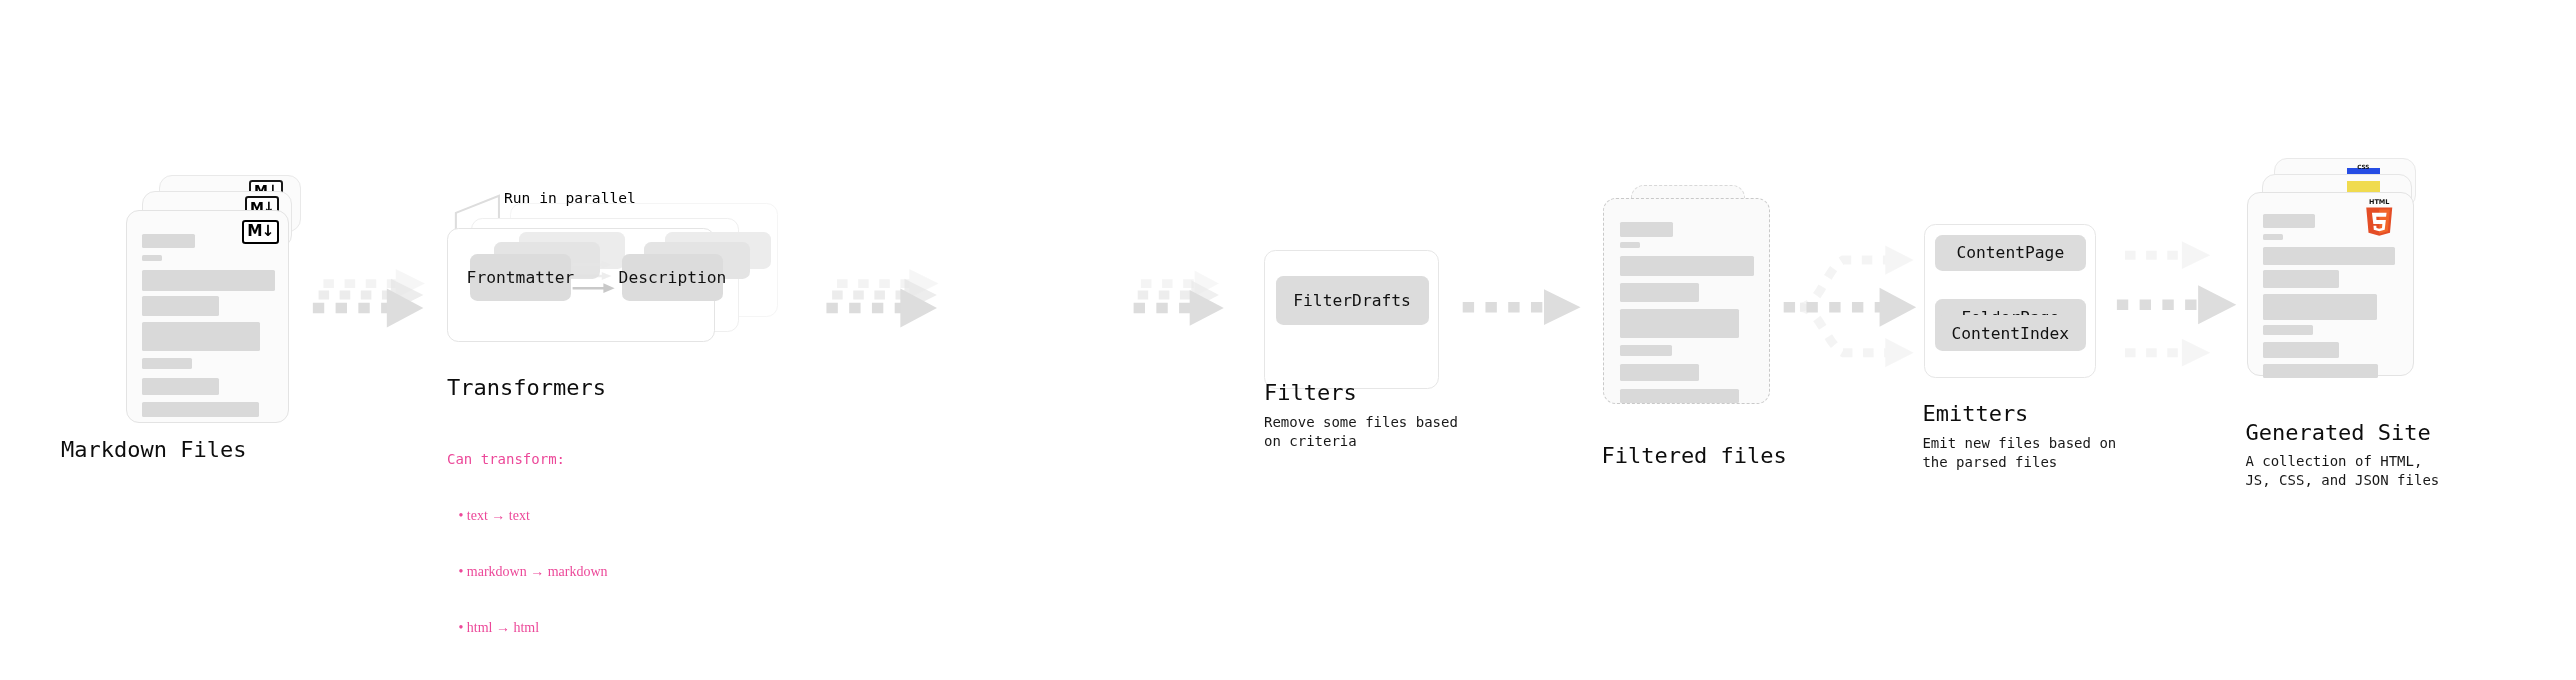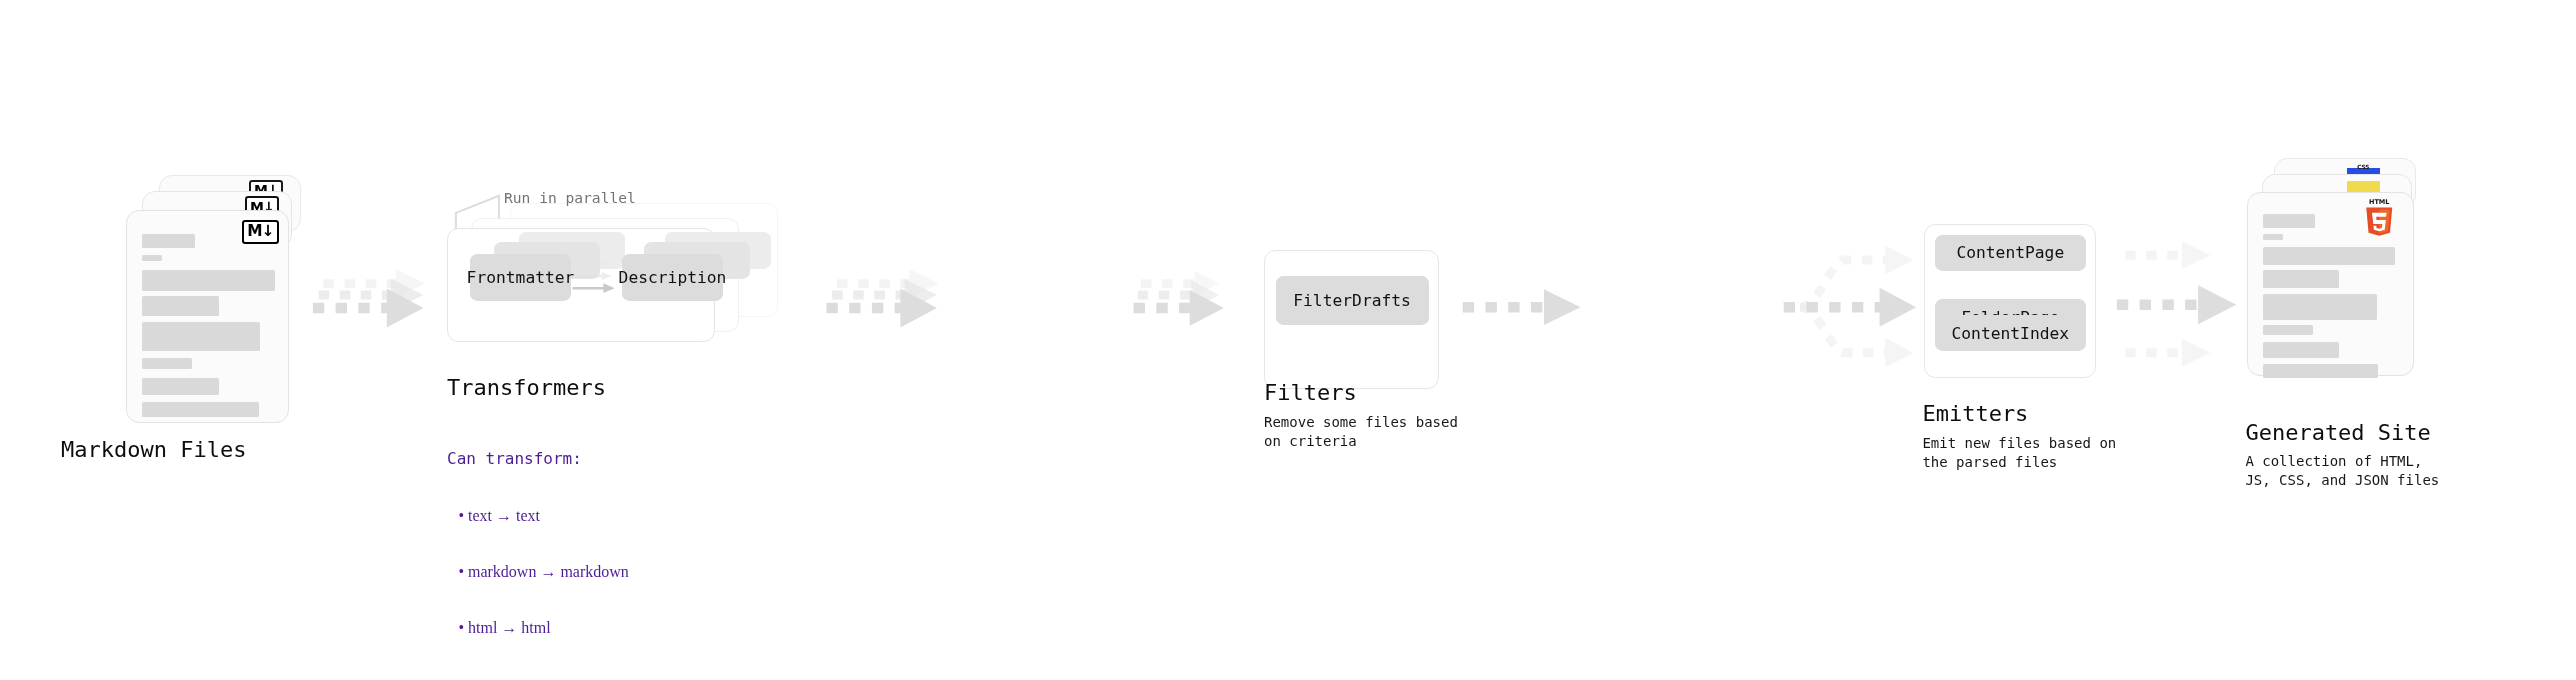--- a/index.html
+++ b/index.html
@@ -126,32 +126,32 @@
   .caption-sub {
     position: absolute;
     font-size: 14px;
     line-height: 18.7px;
     color: #171717;
     white-space: pre;
   }
 
   .bullets {
     position: absolute;
-    font-size: 16px;
+    font-size: 14px;
     line-height: 18.7px;
-    color: #4c1d95;
+    color: #ec4899;
     white-space: pre;
   }
   .bullets .lead { display: block; }
   .bullets .bl { display: block; padding-left: 11.4px; font-family: Liberation Serif, serif; }
 
   .run-label {
     position: absolute;
     font-size: 14.6px;
-    color: #737373;
+    color: #000000;
     white-space: nowrap;
   }
 
   svg.overlay {
     position: absolute;
     top: 0; left: 0;
     width: 2576px;
     height: 681px;
     pointer-events: none;
   }
@@ -334,20 +334,36 @@
     <div class="plainbox" style="left:0px; top:0px; width:175px; height:139px;">
       <div class="chip" style="left:10.6px; top:25px; width:153px; height:49px;">
         <span>FilterDrafts</span>
       </div>
     </div>
     <div class="caption-title" style="left:0px; top:130px;">Filters</div>
     <div class="caption-sub" style="left:0px; top:163px;">Remove some files based
 on criteria</div>
   </div>
 
+  <div class="node" style="left:1603px; top:185px;">
+    <div class="card-stack" style="width:187px;height:236px;">
+      <div class="card dashed" style="left:28.4px; top:0px; width:114px; height:41px; border-color:#d8d8d8;"></div>
+      <div class="card dashed" style="left:0px; top:13px; width:167px; height:206px;">
+        <div class="skel" style="left:16.3px; top:23px; width:53px; height:14.6px;"></div>
+        <div class="skel" style="left:16.3px; top:43px; width:19.5px; height:5.7px;"></div>
+        <div class="skel" style="left:16.3px; top:57px; width:134px; height:19.5px;"></div>
+        <div class="skel" style="left:16.3px; top:84px; width:79px; height:18.7px;"></div>
+        <div class="skel" style="left:16.3px; top:110px; width:119px; height:29px;"></div>
+        <div class="skel" style="left:16.3px; top:146px; width:52px; height:10.6px;"></div>
+        <div class="skel" style="left:16.3px; top:165px; width:79px; height:17px;"></div>
+        <div class="skel" style="left:16.3px; top:190px; width:119px; height:14px;"></div>
+      </div>
+    </div>
+    <div class="caption-title" style="left:-1.6px; top:258px;">Filtered files</div>
+  </div>
 
   <div class="node" style="left:1924px; top:224px;">
     <div class="plainbox" style="left:0px; top:0px; width:172px; height:154px;">
       <div class="chip" style="left:9.8px; top:9.8px; width:151px; height:36px;">
         <span>ContentPage</span>
       </div>
       <div class="chip" style="left:9.8px; top:74px; width:151px; height:36px;">
         <span>FolderPage</span>
       </div>
       <div class="chip" style="left:9.8px; top:90px; width:151px; height:36px;">

